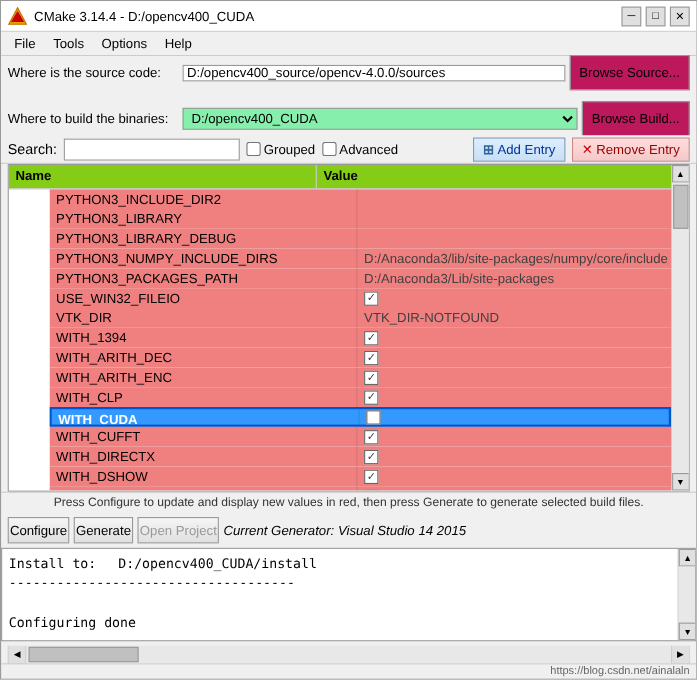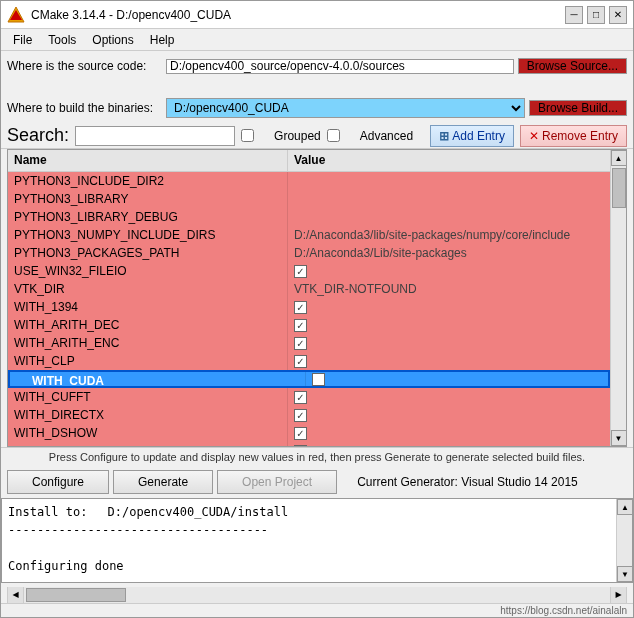--- a/index.html
+++ b/index.html
@@ -94,55 +94,55 @@
       padding: 1px 3px;
       font-size: 12px;
       background: white;
     }
     .form-select {
       flex: 1;
       height: 20px;
       border: 1px solid #999;
       padding: 1px 3px;
       font-size: 12px;
-      background: #7dd3fc;
+      background: #86efac;
     }
     .browse-btn {
-      height: 16px;
+      height: 32px;
       padding: 0 8px;
       border: 1px solid #999;
-      background: #b91c1c;
+      background: #be185d;
       cursor: pointer;
       font-size: 12px;
       white-space: nowrap;
     }
     .search-row {
       display: flex;
       align-items: center;
       gap: 6px;
       padding: 3px 6px;
       background: #f0f0f0;
       border-bottom: 1px solid #ccc;
       height: 26px;
     }
     .search-label {
-      font-size: 18px;
+      font-size: 13px;
     }
     .search-input {
       width: 160px;
       height: 20px;
       border: 1px solid #999;
       padding: 1px 3px;
       font-size: 12px;
       background: white;
     }
     .checkbox-label {
       display: flex;
       align-items: center;
-      gap: 20px;
+      gap: 3px;
       font-size: 12px;
       cursor: pointer;
     }
     .spacer { flex: 1; }
     .add-entry-btn {
       height: 22px;
       padding: 0 8px;
       border: 1px solid #7a9cbf;
       background: linear-gradient(to bottom, #ddeeff, #c8dff5);
       cursor: pointer;
@@ -168,41 +168,42 @@
       flex: 1;
       overflow: hidden;
       border: 1px solid #999;
       margin: 0 6px;
       background: white;
       display: flex;
       flex-direction: column;
     }
     .table-header {
       display: flex;
-      background: #e5e5e5;
+      background: #84cc16;
       border-bottom: 1px solid #ccc;
       height: 22px;
     }
     .th-name {
       width: 280px;
       padding: 3px 6px;
       font-weight: bold;
       font-size: 12px;
       border-right: 1px solid #ccc;
     }
     .th-value {
       flex: 1;
       padding: 3px 6px;
       font-weight: bold;
       font-size: 12px;
     }
     .table-body {
       flex: 1;
       overflow-y: hidden;
       overflow-x: hidden;
+      margin-left: 37px;
     }
     .table-row {
       display: flex;
       height: 18px;
       background: #f08080;
     }
     .table-row.selected {
       background: #3399ff;
       color: white;
       border: 2px solid #0055cc;
@@ -282,33 +283,34 @@
       border-top: 1px solid #ccc;
     }
     .bottom-buttons {
       display: flex;
       gap: 4px;
       padding: 4px 6px;
       align-items: center;
     }
     .bottom-btn {
       height: 24px;
-      padding: 0 24px;
+      padding: 0 1px;
       border: 1px solid #999;
       background: linear-gradient(to bottom, #f5f5f5, #e0e0e0);
       cursor: pointer;
       font-size: 12px;
     }
     .bottom-btn.disabled {
       color: #999;
       cursor: not-allowed;
     }
     .generator-label {
       font-size: 12px;
-      margin-left: 16px;
+      margin-left: 0;
+      font-style: italic;
     }
     .output-area {
       margin: 0 0 4px;
       border: 1px solid #999;
       background: white;
       height: 85px;
       overflow: hidden;
       display: flex;
     }
     .output-text {
@@ -512,21 +514,21 @@
               </div>
           </div>
 
           <div class="table-row">
             <div class="td-name">WITH_CLP</div>
             <div class="td-value">
                 <div class="checkbox-val">✓</div>
               </div>
           </div>
 
-          <div class="table-row selected" style="box-sizing:border-box;padding-left:16px;">
+          <div class="table-row selected" style="box-sizing:border-box;">
             <div class="td-name" style="color:white;font-weight:bold;">WITH_CUDA</div>
             <div class="td-value">
                 <div class="checkbox-val" style="background:white;">✓</div>
               </div>
           </div>
 
           <div class="table-row">
             <div class="td-name">WITH_CUFFT</div>
             <div class="td-value">
                 <div class="checkbox-val">✓</div>

